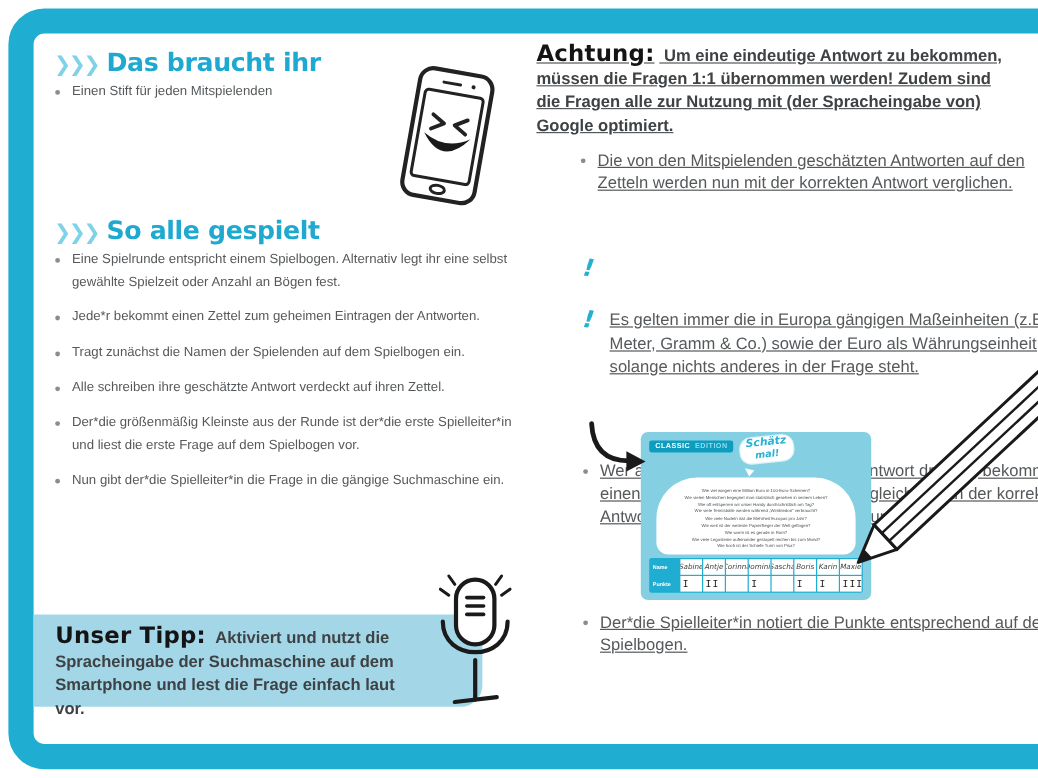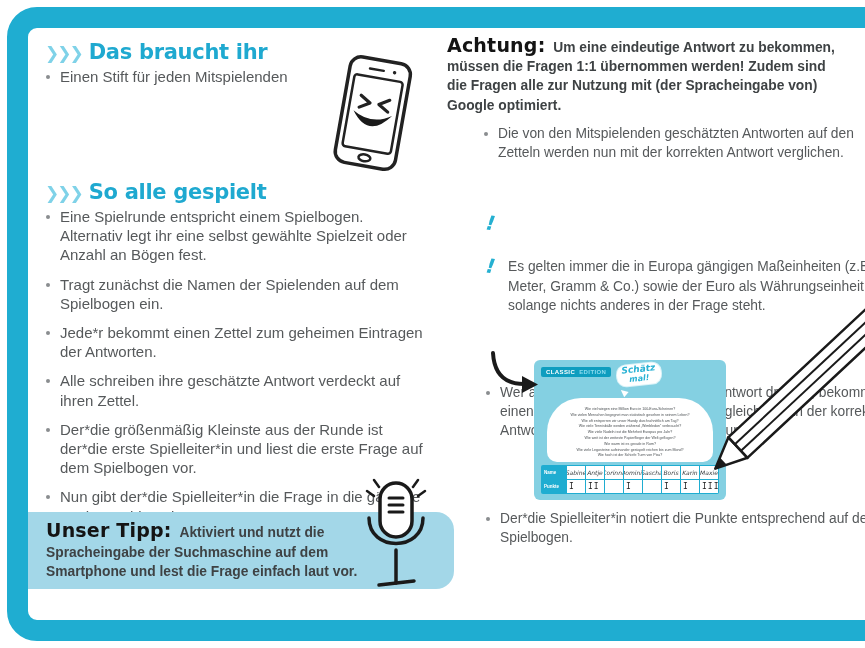--- a/index.html
+++ b/index.html
@@ -10,32 +10,32 @@
          border-radius:30px;pointer-events:none;z-index:1;}
   .abs{position:absolute;}
   
   .h-cyan{font-family:"DejaVu Sans",sans-serif;font-weight:800;font-size:21px;color:#1fa9d0;
           letter-spacing:-0.3px;}
   .chev{color:#7fd2e8;font-weight:800;font-size:17px;margin-right:7px;letter-spacing:-2px;}
   .marker{font-family:"DejaVu Sans",sans-serif;font-weight:800;font-size:19px;color:#141414;
           letter-spacing:0.2px;margin-right:4px;}
   .boldtxt{font-weight:700;color:#3e4244;}
   
-  .blist{font-size:15px;line-height:19.2px;}
+  .blist{font-size:11px;line-height:19.2px;}
   .bullet-item{position:relative;padding-left:15px;margin-bottom:10px;}
   .dot{position:absolute;left:1px;top:8px;width:4px;height:4px;border-radius:50%;background:#8a8d8f;}
   .warn-item{position:relative;padding-left:23px;margin-bottom:10px;}
   .warn{position:absolute;left:1px;top:0px;color:#25b0d1;font-weight:900;font-style:italic;
         font-size:20px;transform:rotate(8deg);font-family:"DejaVu Sans",sans-serif;}
   
-  #tip-box{left:28px;top:512px;width:426px;height:77px;background:#a3d7e8;
+  #tip-box{left:28px;top:512px;width:374px;height:77px;background:#a3d7e8;
            border-radius:0 18px 18px 0;padding:9px 46px 0 18px;box-sizing:border-box;
            font-size:13.8px;line-height:19.5px;z-index:2;}
   
-  .rtext{width:392px;font-size:13.8px;line-height:19.2px;}
+  .rtext{width:392px;font-size:13.8px;line-height:19.2px;text-decoration:underline;}
   
   #sheet{left:534px;top:360px;width:192px;height:140px;background:#84d0e2;border-radius:6px;z-index:2;}
   #sheet-badge{position:absolute;left:7px;top:7px;background:#0e9dbf;padding:2px 5px;border-radius:2px;
                font-size:6px;font-weight:800;letter-spacing:0.4px;}
   #sheet-badge .b1{color:#ffffff;}
   #sheet-badge .b2{color:#8edcef;font-weight:600;margin-left:2px;}
   #sheet-logo{position:absolute;left:83px;top:4px;background:#ffffff;border-radius:9px;
               padding:1px 5px 2px 5px;transform:rotate(-6deg);text-align:center;line-height:9px;
               box-shadow:0 0 0 1px #d9f2f8;}
   #sheet-logo .l1{display:block;color:#29b2d4;font-weight:800;font-style:italic;font-size:9px;
@@ -95,25 +95,25 @@
     <span class="chev">❯❯❯</span><span>So alle gespielt</span>
   </div>
 
   <div class="abs blist" style="left:45px;top:207px;width:382px;">
     <div class="bullet-item">
       <span class="dot"></span>
       <span>Eine Spielrunde entspricht einem Spielbogen. Alternativ legt ihr eine selbst gewählte Spielzeit oder Anzahl an Bögen fest.</span>
     </div>
     <div class="bullet-item">
       <span class="dot"></span>
+      <span>Jede*r bekommt einen Zettel zum geheimen Eintragen der Antworten.</span>
+    </div>
+    <div class="bullet-item">
+      <span class="dot"></span>
       <span>Tragt zunächst die Namen der Spielenden auf dem Spielbogen ein.</span>
-    </div>
-    <div class="bullet-item">
-      <span class="dot"></span>
-      <span>Jede*r bekommt einen Zettel zum geheimen Eintragen der Antworten.</span>
     </div>
     <div class="bullet-item">
       <span class="dot"></span>
       <span>Alle schreiben ihre geschätzte Antwort verdeckt auf ihren Zettel.</span>
     </div>
     <div class="bullet-item">
       <span class="dot"></span>
       <span>Der*die größenmäßig Kleinste aus der Runde ist der*die erste Spielleiter*in und liest die erste Frage auf dem Spielbogen vor.</span>
     </div>
     <div class="bullet-item">

